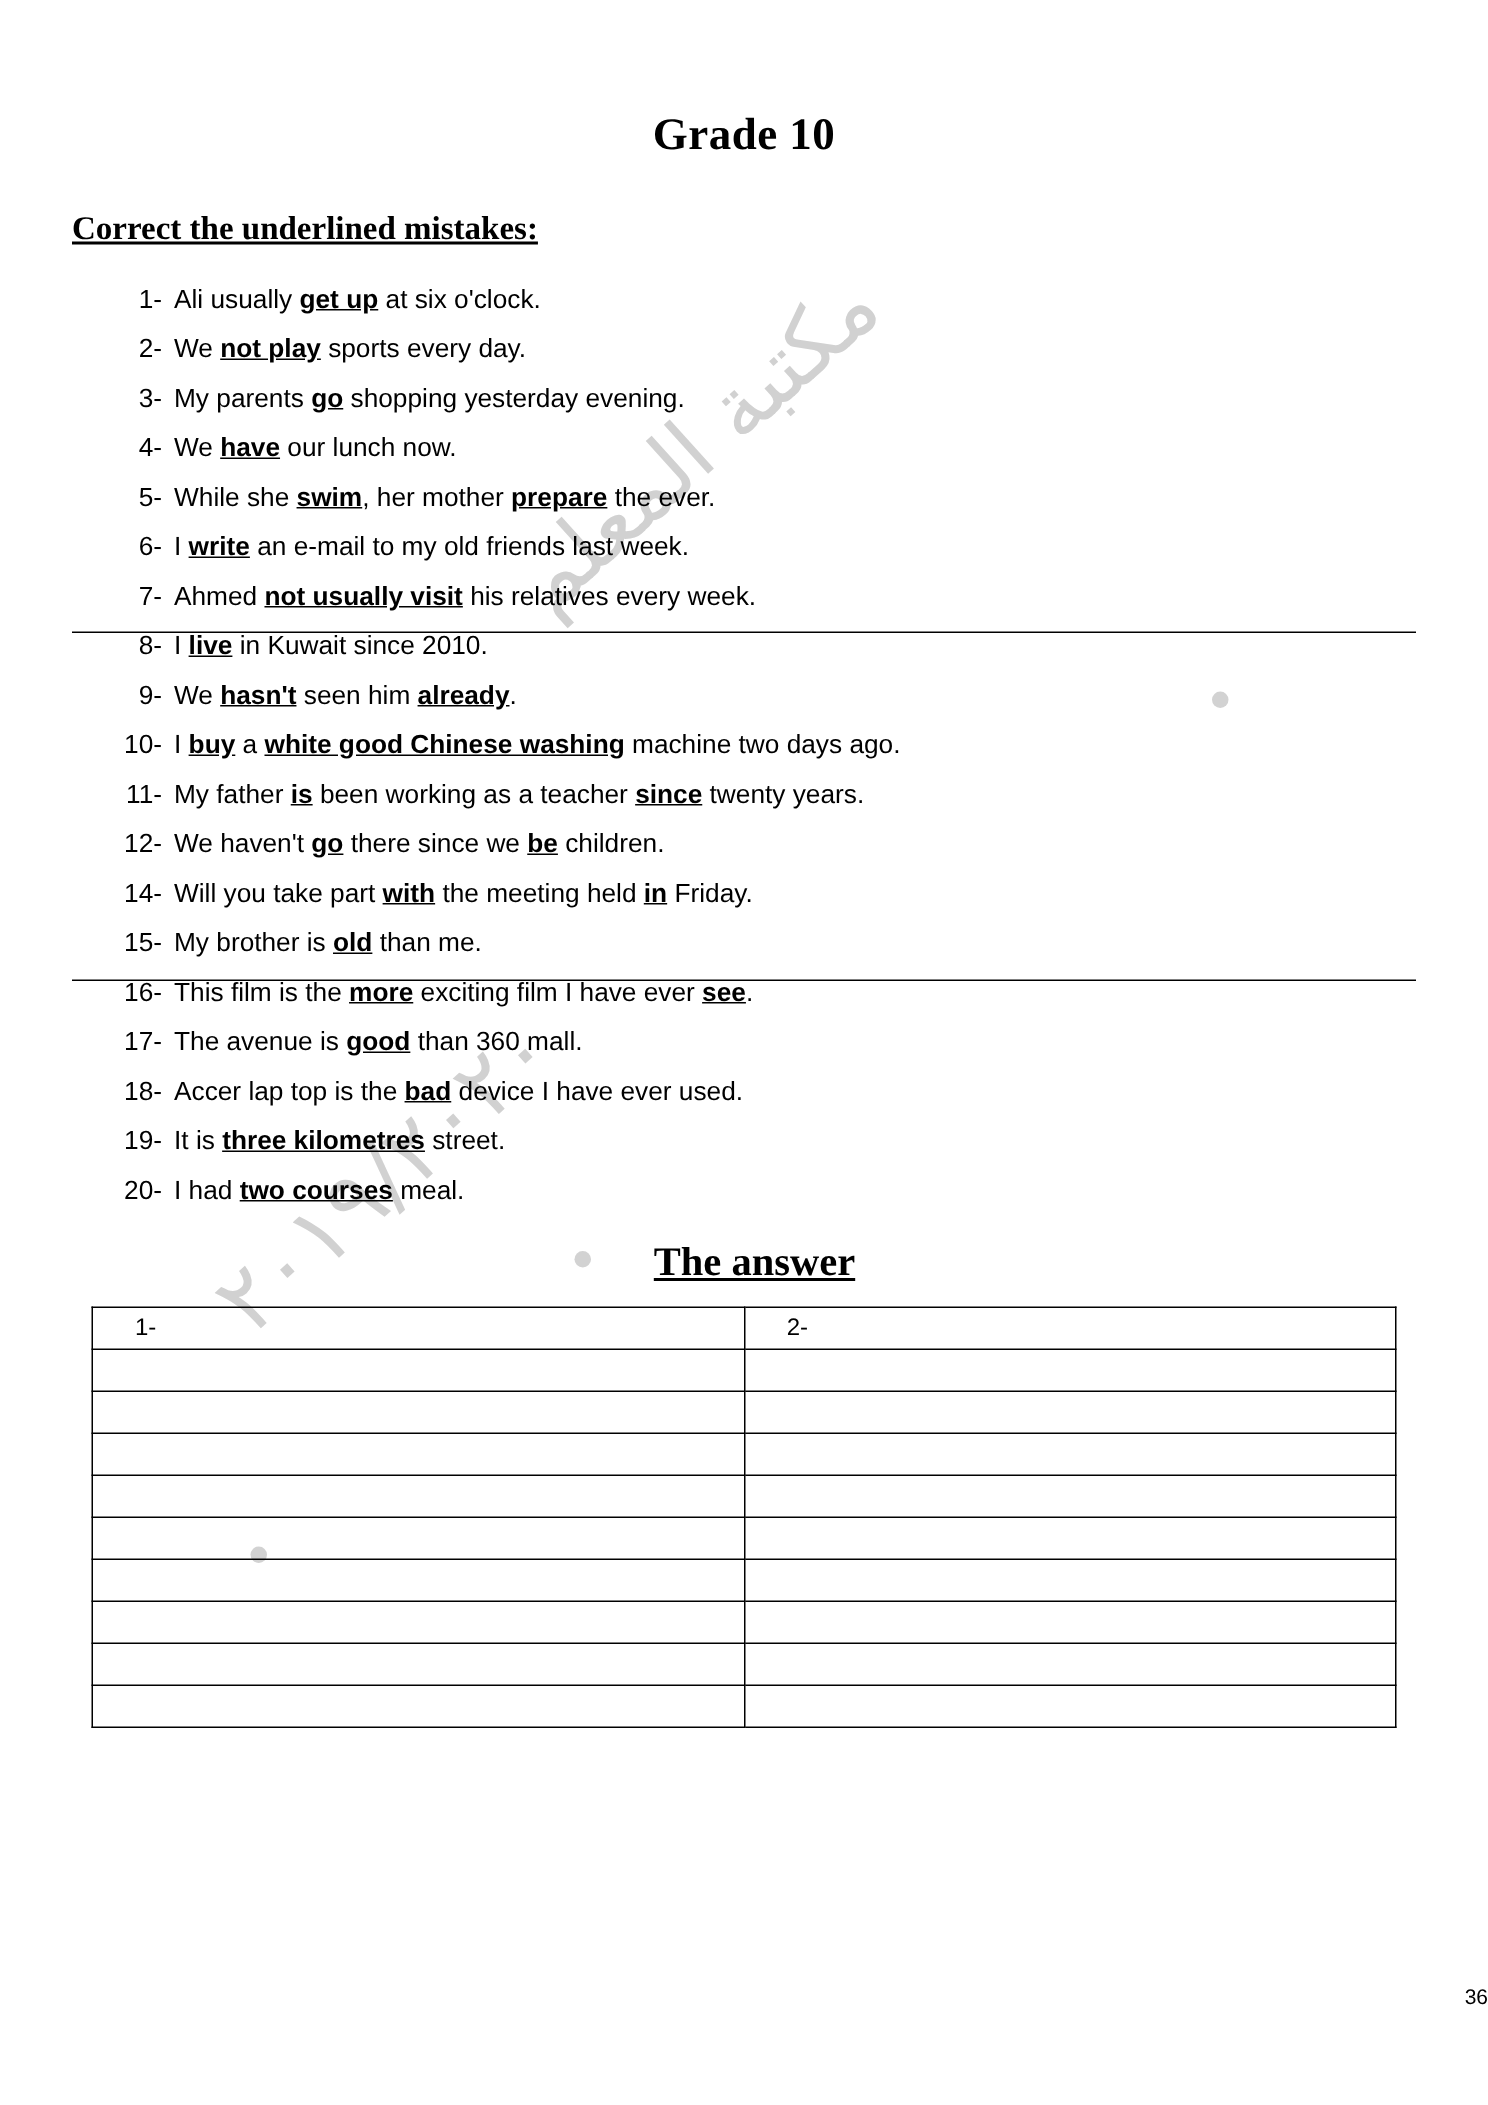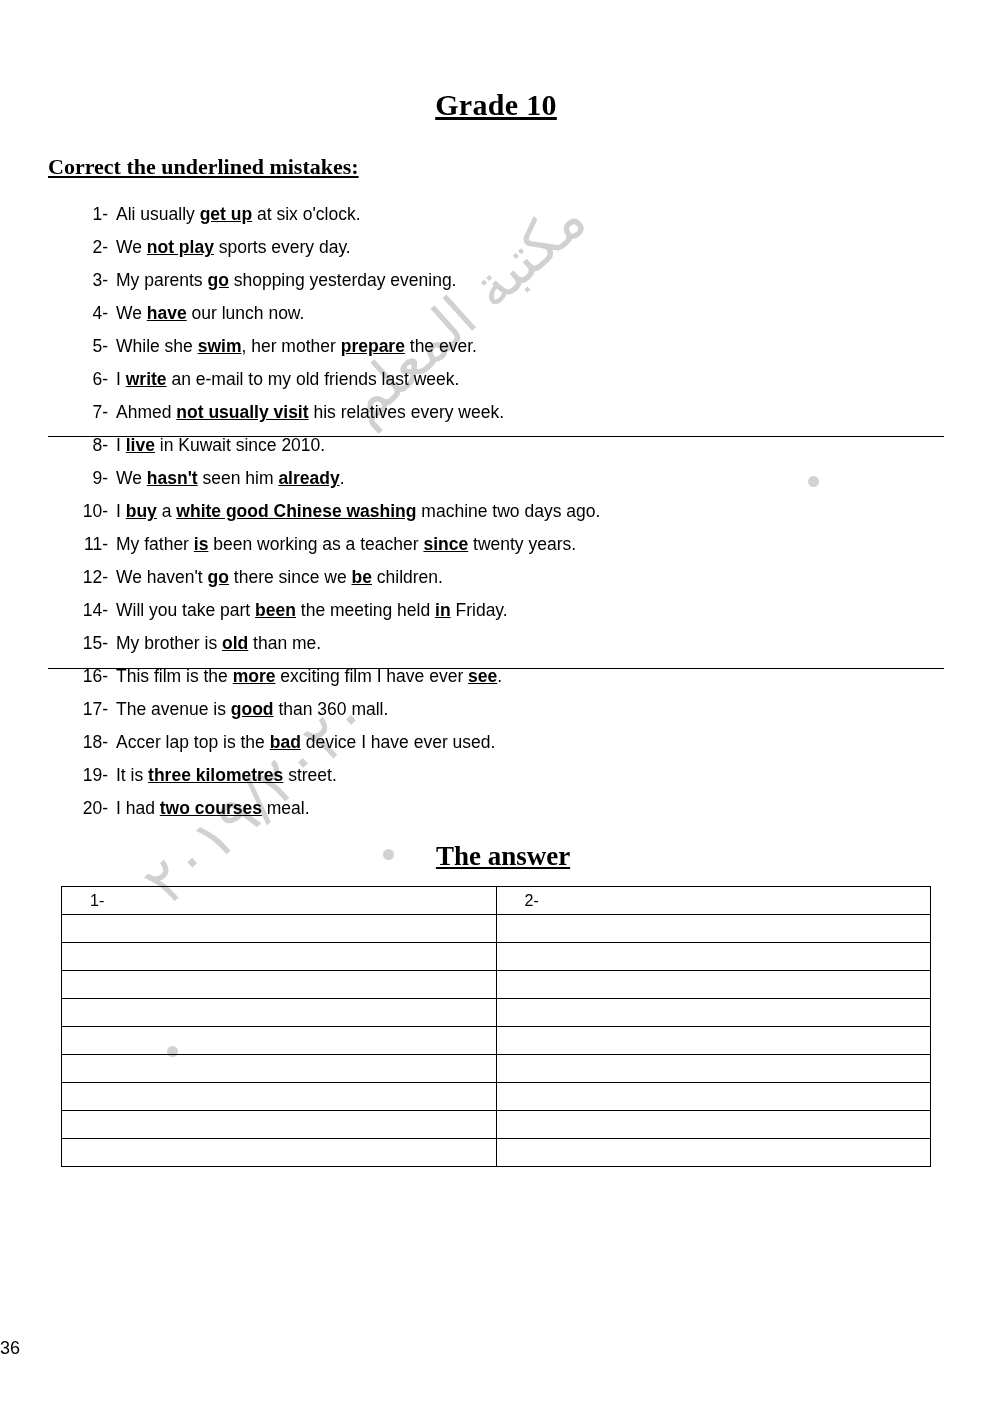--- a/index.html
+++ b/index.html
@@ -65,22 +65,21 @@
   
   .content {
     position: relative;
     z-index: 2;
   }
   h1.doc-title {
     text-align: center;
     font-family: "Liberation Serif", serif;
     font-size: 30px;
     font-weight: bold;
-    text-decoration: underline;
-    margin: 16px;
+    margin: 1px;
     padding-top: 72px;
     letter-spacing: 0.3px;
   }
   h2.section-title {
     font-family: "Liberation Serif", serif;
     font-size: 22px;
     font-weight: bold;
     text-decoration: underline;
     margin: 32px 0 0 0;
     padding-left: 48px;
@@ -147,22 +146,22 @@
     padding: 2px 0 2px 28px;
     width: 50%;
     box-sizing: border-box;
   }
 
   .page-number {
     position: absolute;
     left: 0;
     width: 992px;
     top: 1322px;
-    text-align: left;
-    font-size: 18px;
+    text-align: right;
+    font-size: 14px;
   }
 </style>
 </head>
 <body>
 
 <div class="page">
 
   <div class="watermark">
     <div class="wm-text wm-line1">مكتبة المعلم</div>
     <div class="wm-text wm-line2">٢٠١٩/٢٠٢٠</div>
@@ -182,21 +181,21 @@
         <li><span class="num">3-</span><span>My parents </span><b>go</b><span> shopping yesterday evening.</span></li>
         <li><span class="num">4-</span><span>We </span><b>have</b><span> our lunch now.</span></li>
         <li><span class="num">5-</span><span>While she </span><b>swim</b><span>, her mother </span><b>prepare</b><span> the ever.</span></li>
         <li><span class="num">6-</span><span>I </span><b>write</b><span> an e-mail to my old friends last week.</span></li>
         <li><span class="num">7-</span><span>Ahmed </span><b>not usually visit</b><span> his relatives every week.</span></li>
         <li><span class="num">8-</span><span>I </span><b>live</b><span> in Kuwait since 2010.</span></li>
         <li><span class="num">9-</span><span>We </span><b>hasn't</b><span> seen him </span><b>already</b><span>.</span></li>
         <li><span class="num">10-</span><span>I </span><b>buy</b><span> a </span><b>white good Chinese washing</b><span> machine two days ago.</span></li>
         <li><span class="num">11-</span><span>My father </span><b>is</b><span> been working as a teacher </span><b>since</b><span> twenty years.</span></li>
         <li><span class="num">12-</span><span>We haven't </span><b>go</b><span> there since we </span><b>be</b><span> children.</span></li>
-        <li><span class="num">14-</span><span>Will you take part </span><b>been</b><span> the meeting held </span><b>in</b><span> Friday.</span></li>
+        <li><span class="num">14-</span><span>Will you take part </span><b>with</b><span> the meeting held </span><b>in</b><span> Friday.</span></li>
         <li><span class="num">15-</span><span>My brother is </span><b>old</b><span> than me.</span></li>
         <li><span class="num">16-</span><span>This film is the </span><b>more</b><span> exciting film I have ever </span><b>see</b><span>.</span></li>
         <li><span class="num">17-</span><span>The avenue is </span><b>good</b><span> than 360 mall.</span></li>
         <li><span class="num">18-</span><span>Accer lap top is the </span><b>bad</b><span> device I have ever used.</span></li>
         <li><span class="num">19-</span><span>It is </span><b>three kilometres</b><span> street.</span></li>
         <li><span class="num">20-</span><span>I had </span><b>two courses</b><span> meal.</span></li>
       </ol>
 
     <h2 class="answer-title">The answer</h2>
 

